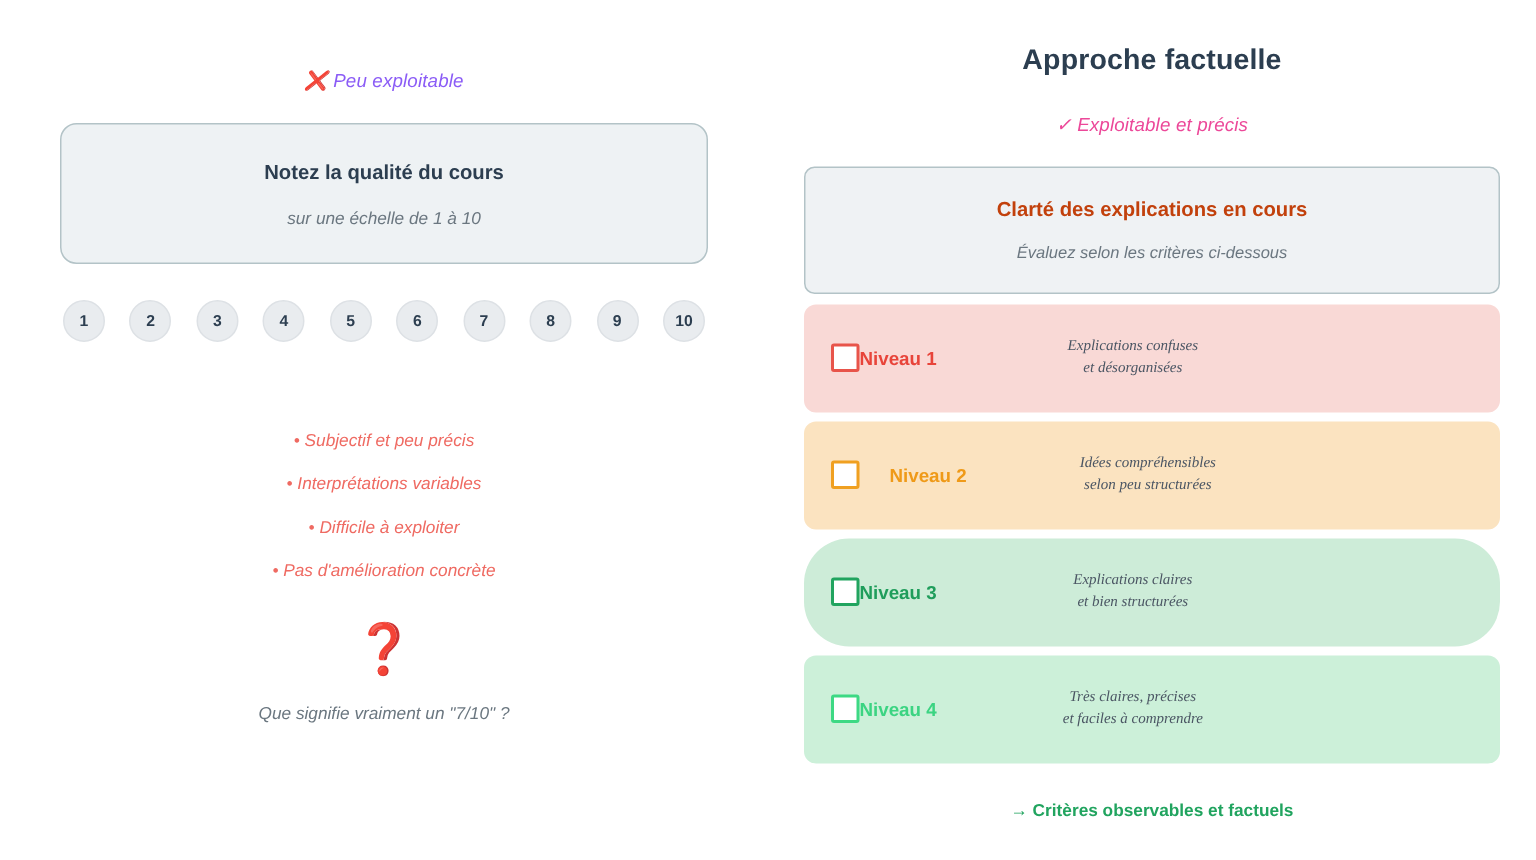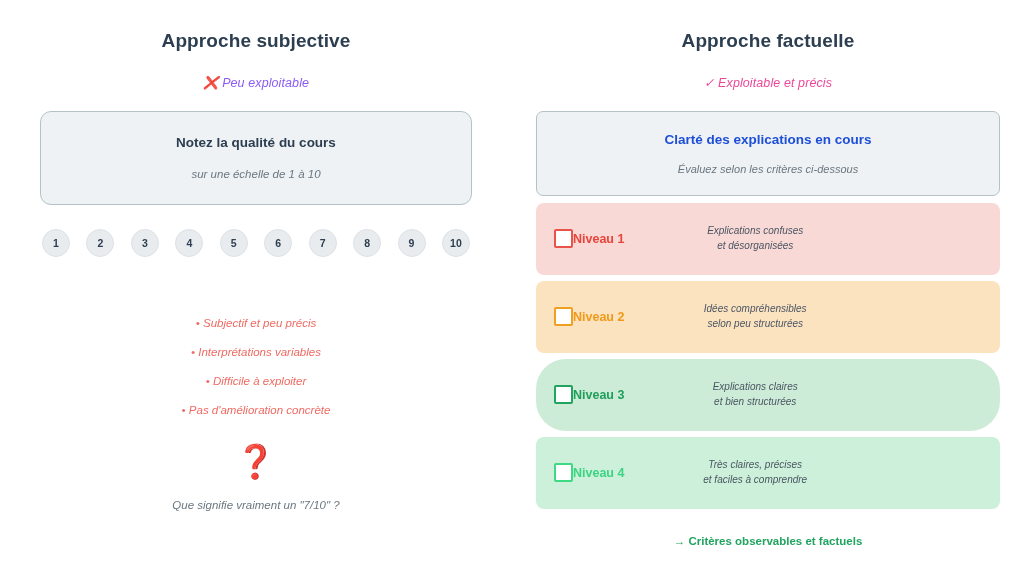--- a/index.html
+++ b/index.html
@@ -141,21 +141,21 @@
     border: 1.6px solid #b3c3c7;
     border-radius: 7px;
     display: flex;
     flex-direction: column;
     align-items: center;
     justify-content: center;
   }
   .criteria-card-title {
     font-size: 13.5px;
     font-weight: bold;
-    color: #1d4ed8;
+    color: #c2410c;
   }
   .criteria-card-sub {
     font-size: 11px;
     font-style: italic;
     color: #6b7780;
     margin-top: 16px;
   }
 
   
   .levels { margin-top: 7px; }
@@ -187,30 +187,31 @@
   }
 
   .level-desc {
     flex: 1 1 auto;
     text-align: center;
     font-size: 10px;
     font-style: italic;
     color: #4a5563;
     line-height: 1.45;
     padding-right: 96px;
+    font-family: Liberation Serif, serif;
   }
 
   
   .level-row.lvl1 { background: #f9d9d6; }
   .level-row.lvl1 .level-checkbox { border-color: #e8544a; }
   .level-row.lvl1 .level-label    { color: #e8443a; }
 
   .level-row.lvl2 { background: #fbe3c0; }
   .level-row.lvl2 .level-checkbox { border-color: #f0a020; }
-  .level-row.lvl2 .level-label    { color: #ef9a18; }
+  .level-row.lvl2 .level-label    { color: #ef9a18; padding-left: 20px; }
 
   .level-row.lvl3 { background: #cdecd8; border-radius: 30px; }
   .level-row.lvl3 .level-checkbox { border-color: #21a45f; }
   .level-row.lvl3 .level-label    { color: #1f9d5b; }
 
   .level-row.lvl4 { background: #ccf0d9; }
   .level-row.lvl4 .level-checkbox { border-color: #3dd984; }
   .level-row.lvl4 .level-label    { color: #3bd482; }
 
   .right-footer {
@@ -221,21 +222,20 @@
     color: #21a45f;
   }
 </style>
 </head>
 <body>
 
 <div class="stage">
 
   <div class="column left">
 
-    <div class="col-title">Approche subjective</div>
 
     <div class="col-subtitle bad">
       <span class="tofu">❌</span>
       <span>Peu exploitable</span>
     </div>
 
     <div class="rating-card">
       <div class="rating-card-title">Notez la qualité du cours</div>
       <div class="rating-card-sub">sur une échelle de 1 à 10</div>
     </div>

